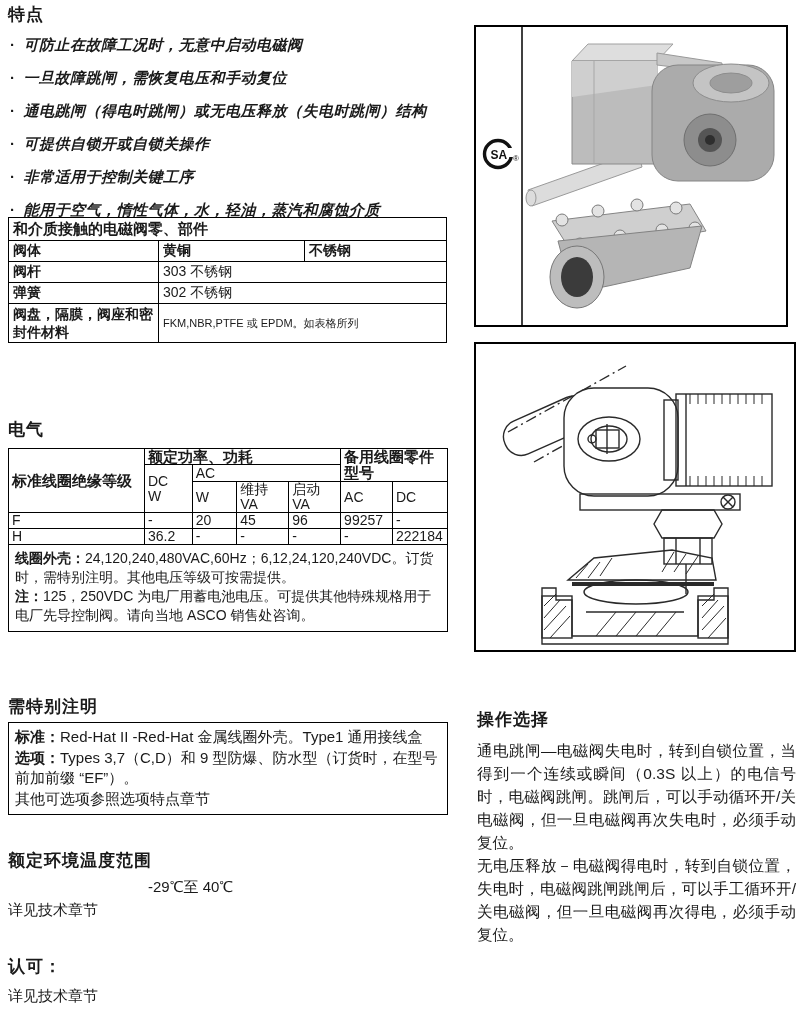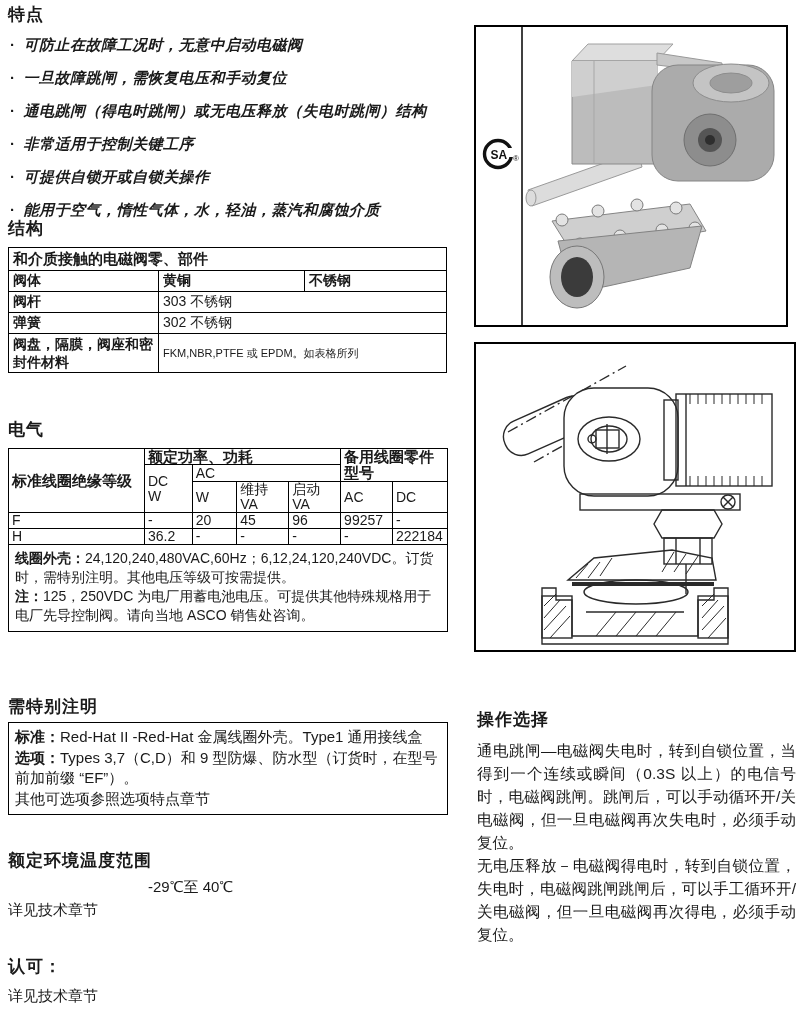--- a/index.html
+++ b/index.html
@@ -72,32 +72,31 @@
   <div class="feat-item">
       <span>可防止在故障工况时，无意中启动电磁阀</span>
     </div>
   <div class="feat-item">
       <span>一旦故障跳闸，需恢复电压和手动复位</span>
     </div>
   <div class="feat-item">
       <span>通电跳闸（得电时跳闸）或无电压释放（失电时跳闸）结构</span>
     </div>
   <div class="feat-item">
+      <span>可提供自锁开或自锁关操作</span>
+    </div>
+  <div class="feat-item">
       <span>非常适用于控制关键工序</span>
     </div>
   <div class="feat-item">
-      <span>可提供自锁开或自锁关操作</span>
-    </div>
-  <div class="feat-item">
       <span>能用于空气，惰性气体，水，轻油，蒸汽和腐蚀介质</span>
     </div>
 </section>
 
 <section class="abs" id="construction">
-  <h2 class="sec">结构</h2>
   <table>
     <colgroup>
         <col style="width:150px">
         <col style="width:146px">
         <col style="width:142px">
       </colgroup>
     <tbody>
         <tr class="hdr">
       <td colspan="3" class="c b">和介质接触的电磁阀零、部件</td>
     </tr>

